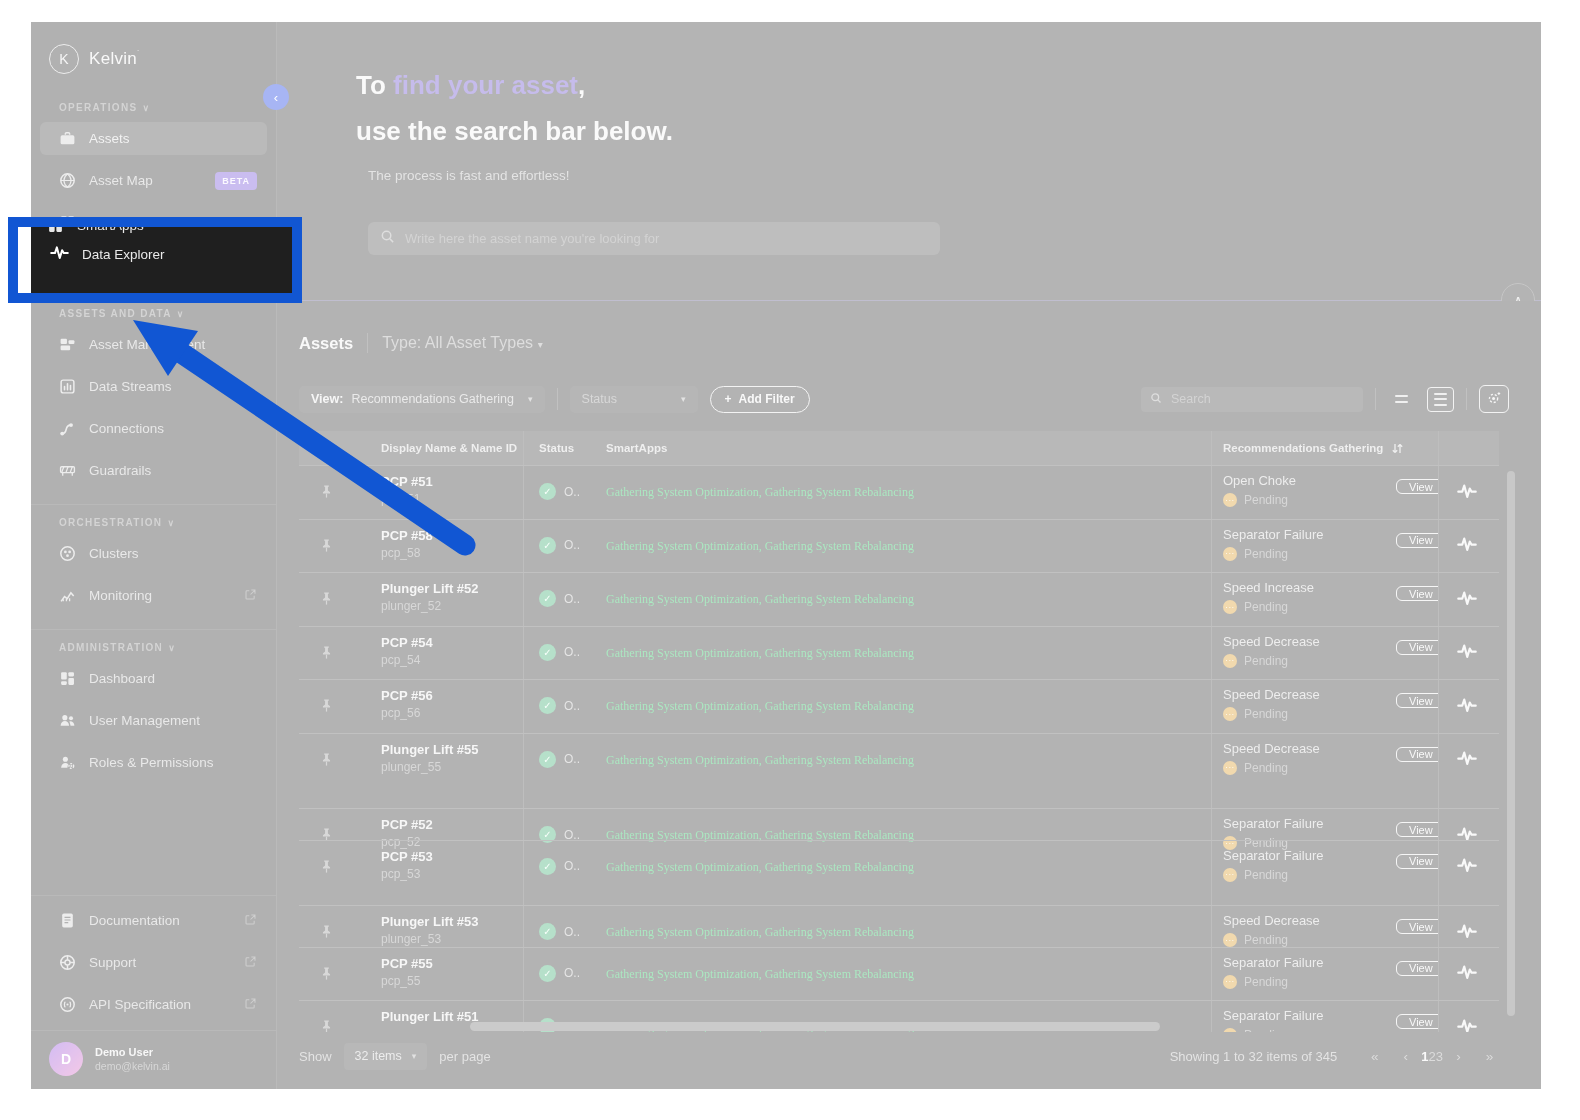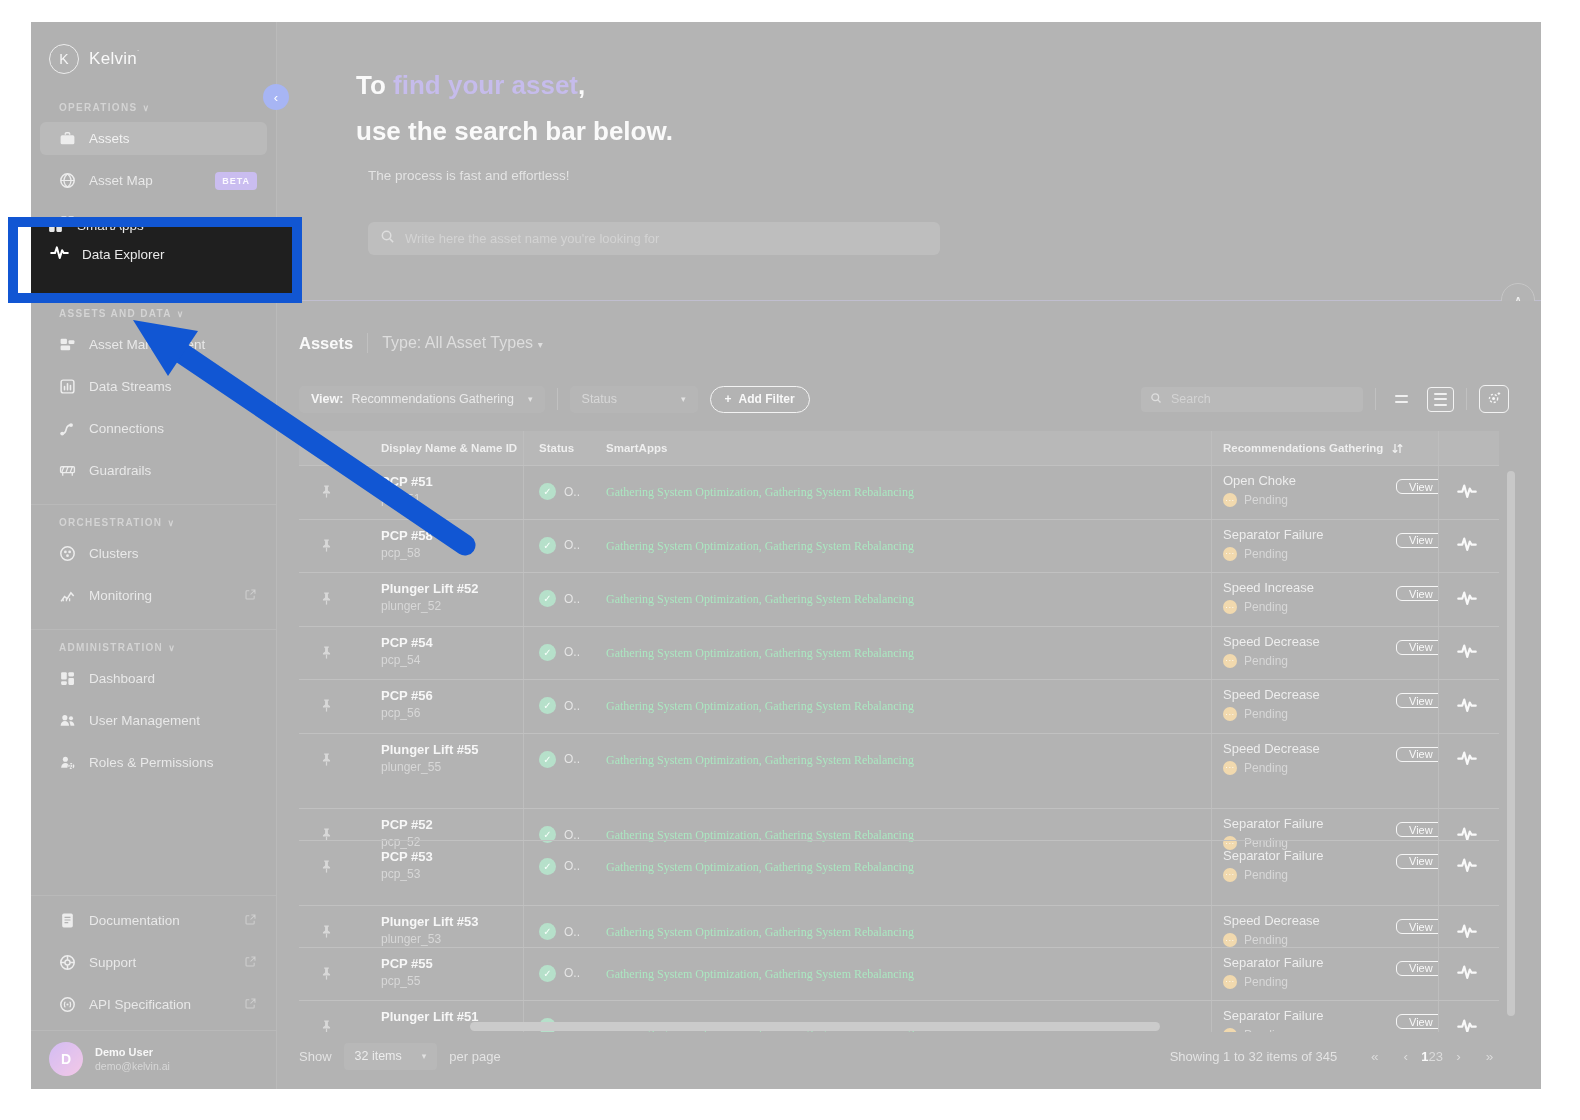--- a/index.html
+++ b/index.html
@@ -92,21 +92,21 @@
   .rec-s{position:absolute;left:12px;top:27px;display:flex;align-items:center;gap:7px;font-size:12px;color:#999999;}
   .dots{width:14px;height:14px;border-radius:50%;background:#d99b2b;color:#fff8ea;font-size:8px;letter-spacing:.5px;display:flex;align-items:center;justify-content:center;}
   .view-btn{position:absolute;left:185px;top:13px;width:58px;height:15px;border:1.6px solid #e8e8e8;border-radius:6px;background:transparent;color:#efefef;font-size:11px;font-weight:400;text-align:left;padding:0 0 0 12px;}
   .c-wave{position:absolute;left:1139px;top:0;width:58px;height:53.5px;display:flex;align-items:center;justify-content:center;}
   .c-wave svg{width:20px;height:20px;}
   .hscroll{position:absolute;left:193px;top:721px;width:690px;height:9px;border-radius:5px;background:#767676;}
   .vscroll{position:absolute;left:1230px;top:170px;width:8px;height:545px;border-radius:4px;background:#6e6e6e;}
 
   
   .pfoot{position:absolute;left:22px;right:36px;top:740px;height:30px;display:flex;align-items:center;font-size:13px;color:#b9b9b9;}
-  .ps-dd{margin:0 12px;height:27px;background:#454545;border-radius:4px;display:flex;align-items:center;gap:20px;padding:0 11px;color:#d0d0d0;font-size:12.5px;}
+  .ps-dd{margin:0 12px;height:27px;background:#454545;border-radius:4px;display:flex;align-items:center;gap:10px;padding:0 11px;color:#d0d0d0;font-size:12.5px;}
   .ps-dd .car{font-size:9px;color:#b0b0b0;}
   .pf-right{margin-left:auto;display:flex;align-items:flex-end;gap:0;}
   .pf-sum{margin-right:22px;}
   .pg{width:31px;text-align:center;color:#a2a2a2;font-size:13.5px;}
   .pg.num{font-size:13px;}
   .pg.act{color:#f2f2f2;font-weight:700;}
 
   
   .washout{position:absolute;left:31px;top:22px;width:1510px;height:1067px;background:rgba(255,255,255,0.62);z-index:10;pointer-events:none;}
   .spotlight{position:absolute;left:31px;top:217px;width:262px;height:86px;background:#1f1f1f;z-index:11;overflow:hidden;}

